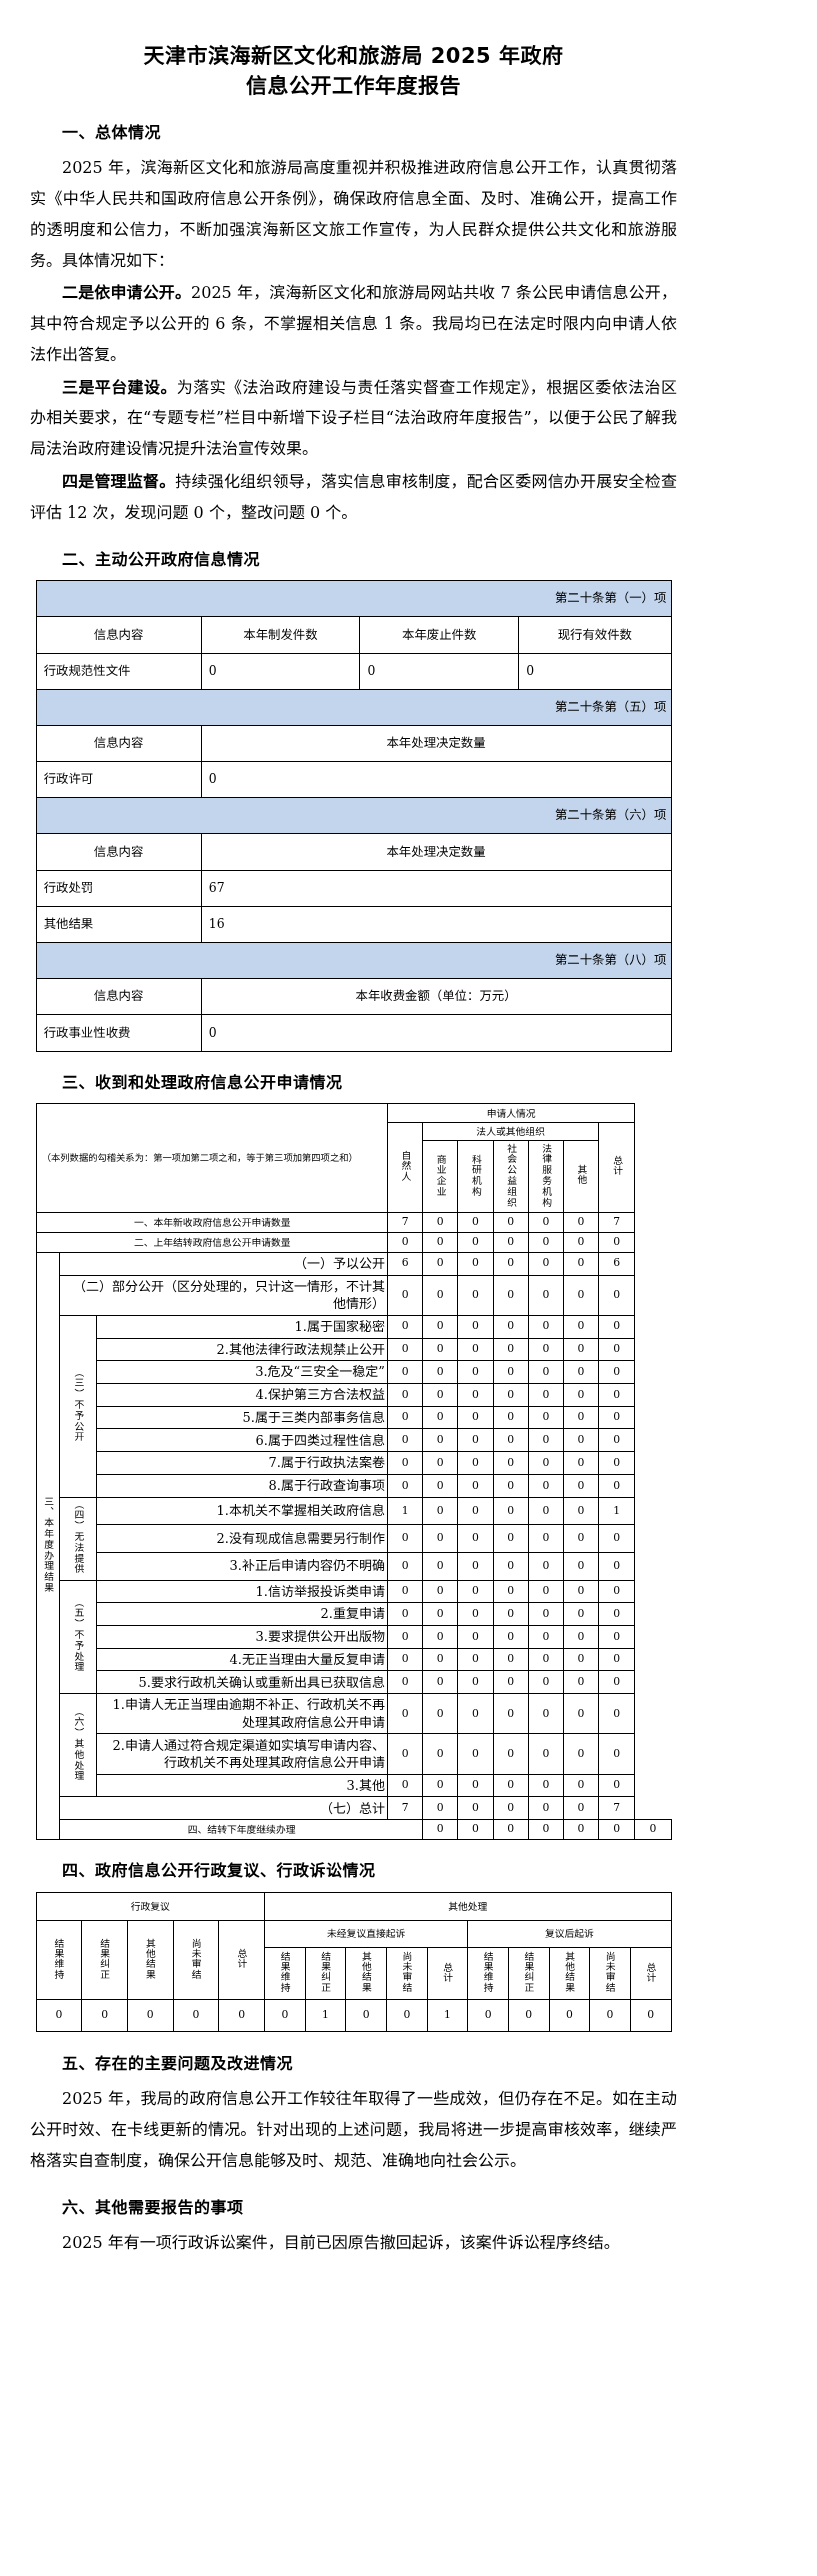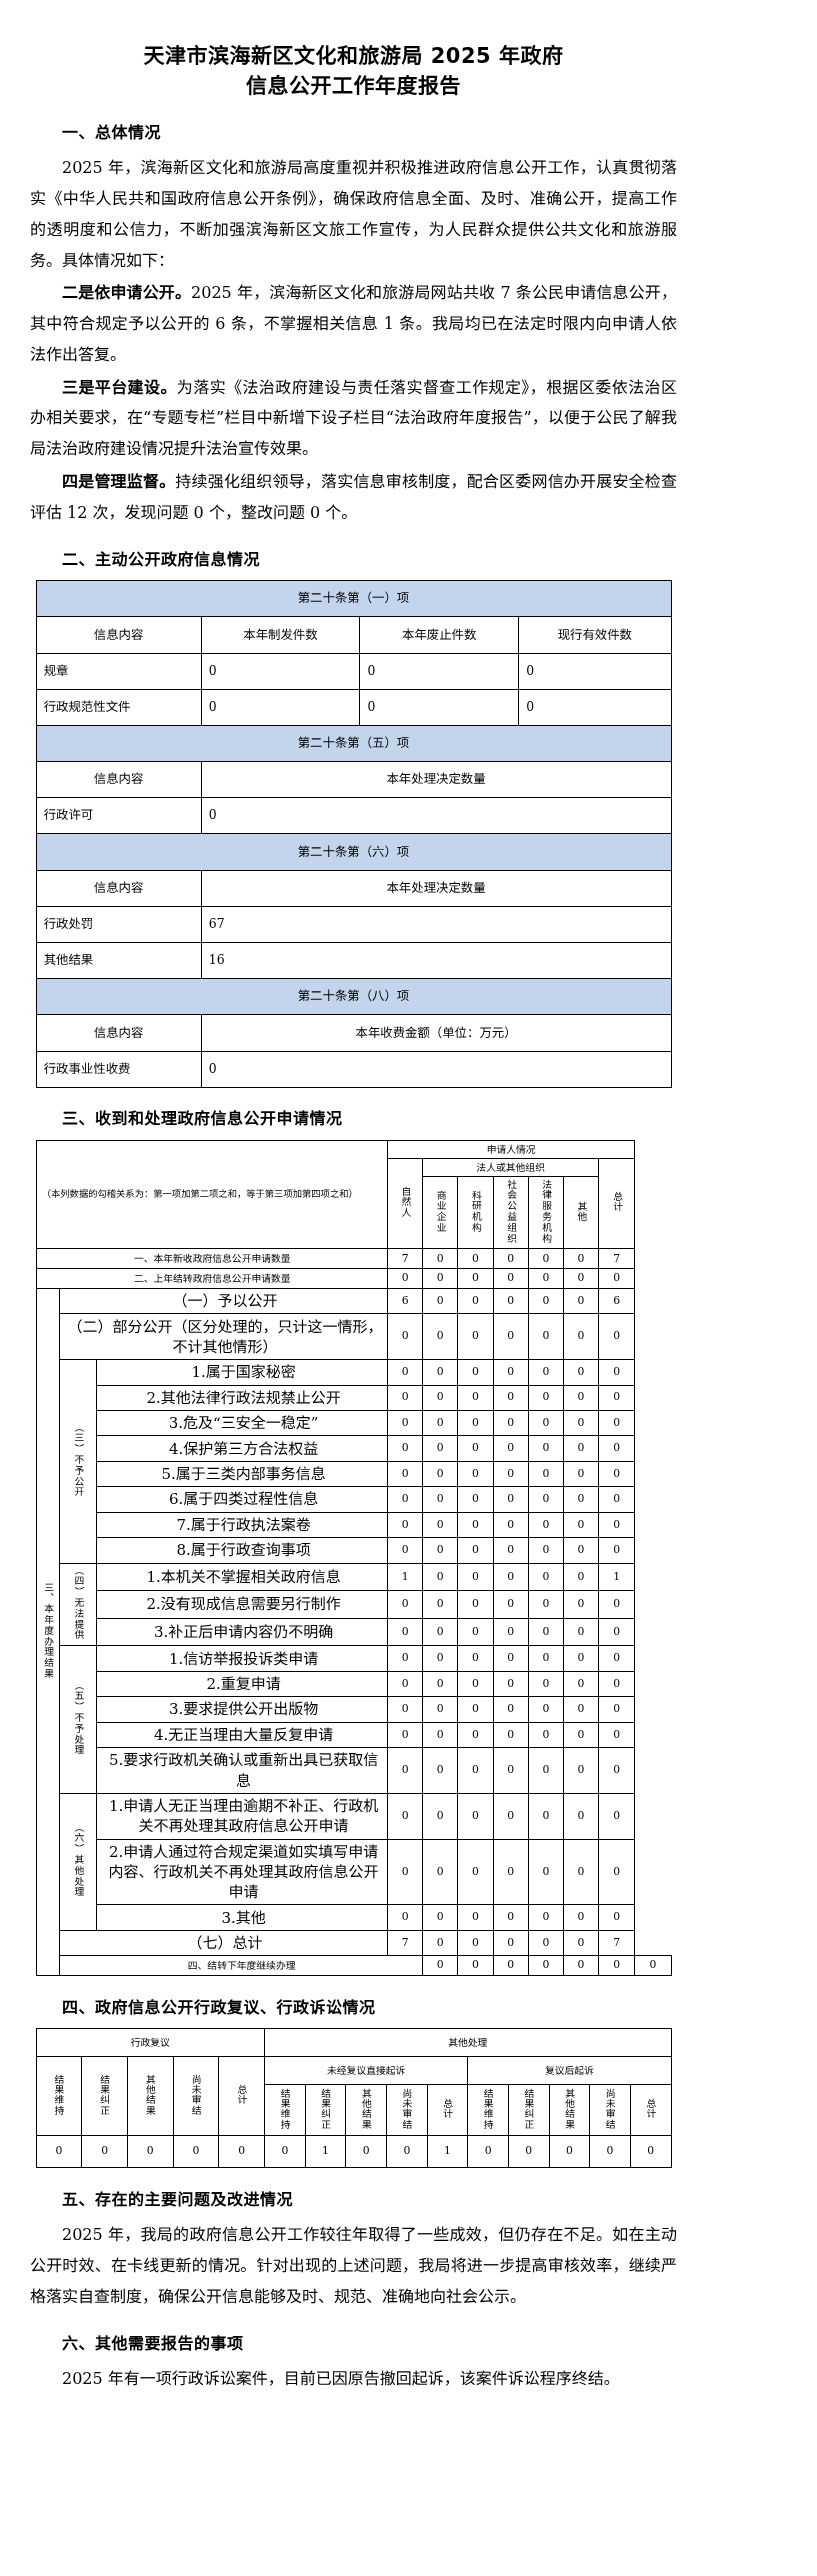--- a/index.html
+++ b/index.html
@@ -70,28 +70,29 @@
     padding:3.1px 4.1px;
     vertical-align:middle;
     text-align:center;
     font-family:"DejaVu Serif","Liberation Serif",serif;
   }
   .t1 td{ height:29px; font-size:12.4px;}
   .hdr-blue{
     background:#c3d5ec;
     font-size:13px;
     height:34px;
+    text-align:right;
   }
   .t1 .lbl{ }
   .t1 .lft{ text-align:left; padding-left:7.2px;}
   .t1 .numleft{ text-align:left; padding-left:7.2px;}
   
   .t3 td{ font-size:9.8px; padding:2.1px 2.1px; }
   .t3 .rowlabel{ text-align:center; padding-left:3.1px; font-size:9.8px;}
-  .t3 .rowlabel-ind{ text-align:center; padding-left:5.2px; font-size:15px;}
+  .t3 .rowlabel-ind{ text-align:right; padding-left:5.2px; font-size:13px;}
   .t3 .vtext{
     writing-mode:vertical-rl;
     text-orientation:upright;
     letter-spacing:1px;
     white-space:nowrap;
     font-size:9.8px;
     margin:0 auto;
     display:inline-block;
     line-height:1.1;
   }
@@ -139,26 +140,20 @@
       <tr>
         <td class="hdr-blue" colspan="4">第二十条第（一）项</td>
       </tr>
       <tr>
         <td class="lbl" style="width:26%">信息内容</td>
         <td class="lbl" style="width:25%">本年制发件数</td>
         <td class="lbl" style="width:25%">本年废止件数</td>
         <td class="lbl" style="width:24%">现行有效件数</td>
       </tr>
       <tr>
-        <td class="lft">规章</td>
-        <td class="numleft">0</td>
-        <td class="numleft">0</td>
-        <td class="numleft">0</td>
-      </tr>
-      <tr>
         <td class="lft">行政规范性文件</td>
         <td class="numleft">0</td>
         <td class="numleft">0</td>
         <td class="numleft">0</td>
       </tr>
 
       <tr>
         <td class="hdr-blue" colspan="4">第二十条第（五）项</td>
       </tr>
       <tr>

